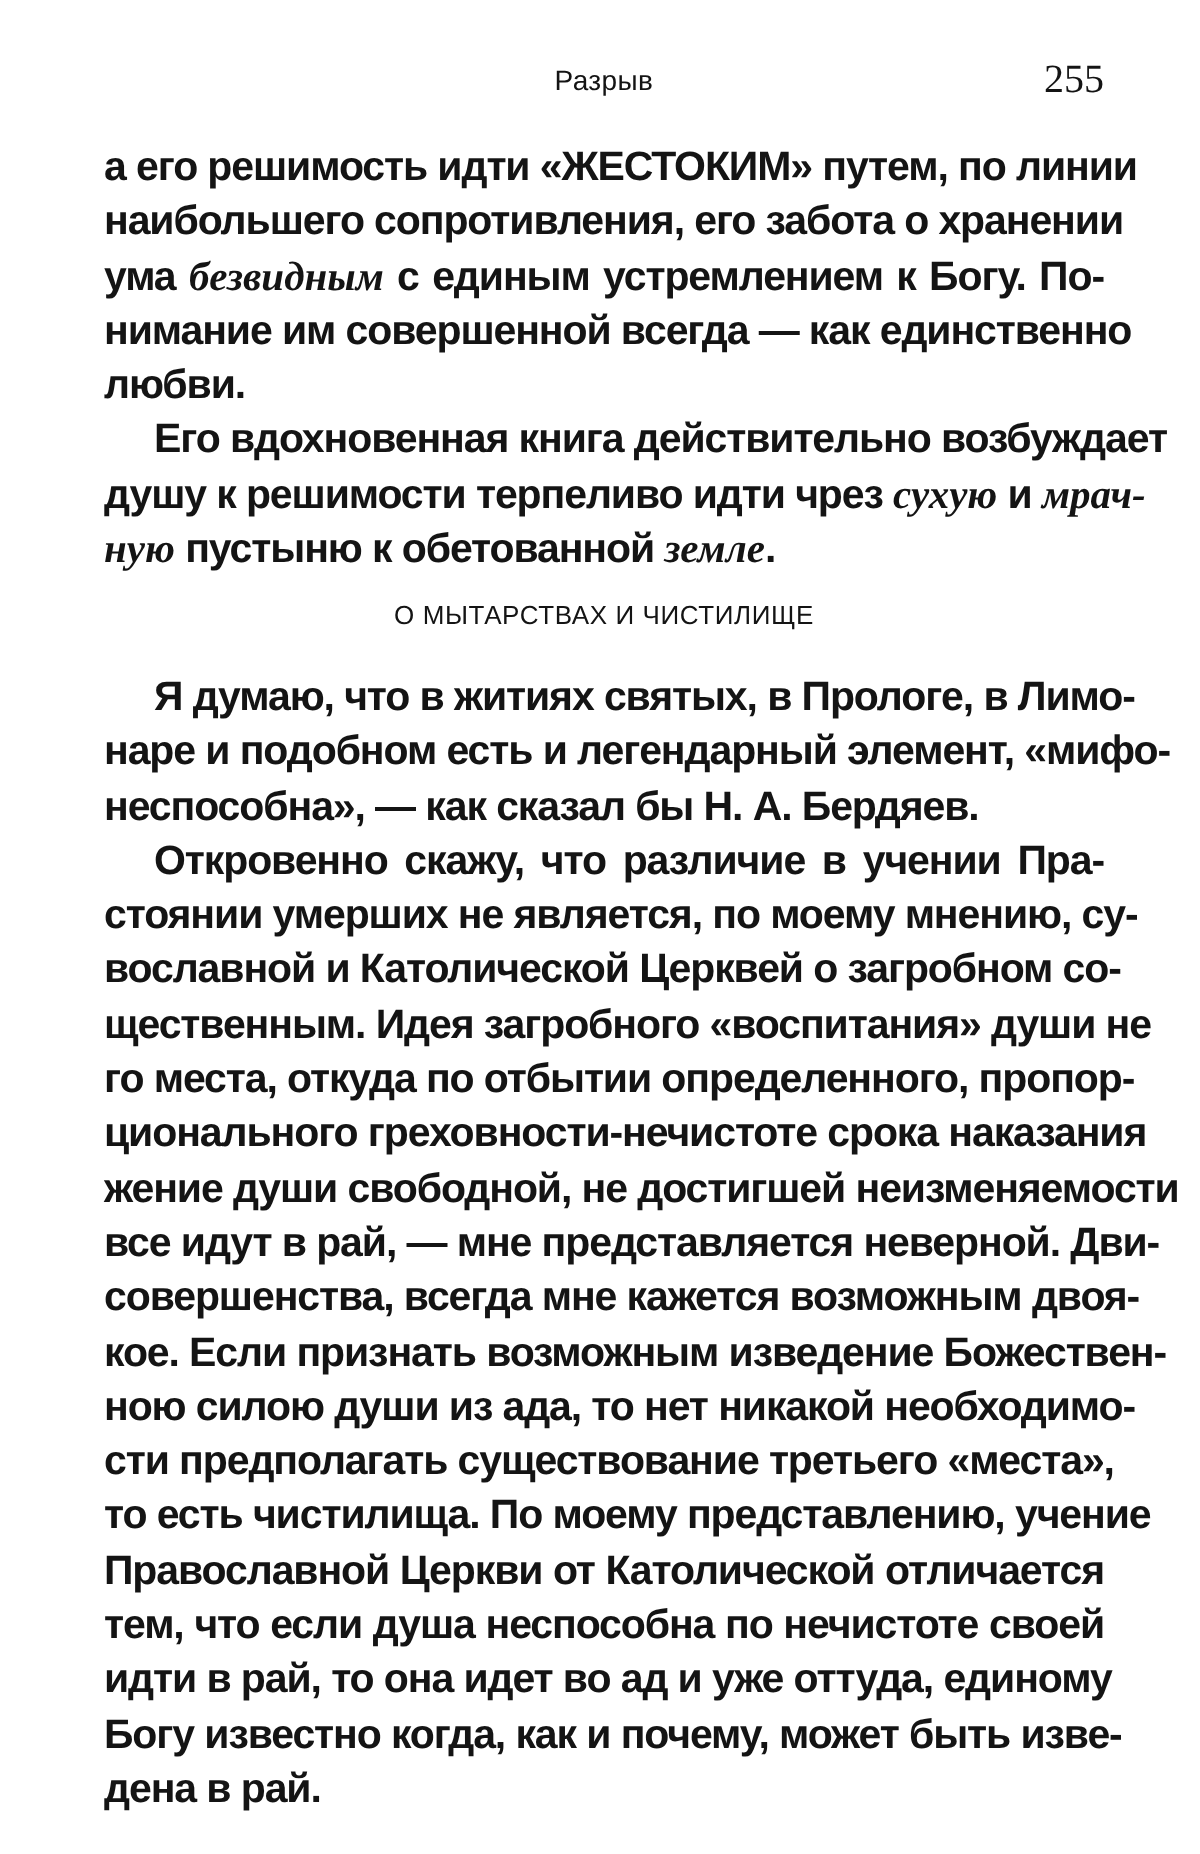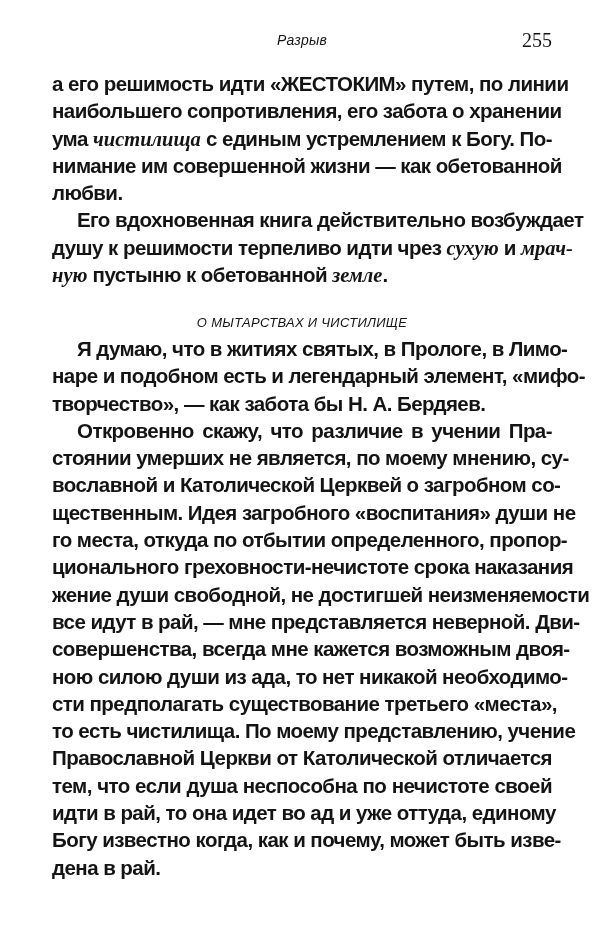--- a/index.html
+++ b/index.html
@@ -22,21 +22,20 @@
       width: 500px;
       height: 24px;
     }
     .running-title {
       position: absolute;
       left: 0;
       right: 0;
       top: 0;
       text-align: center;
       font-family: "Liberation Sans", "DejaVu Sans", sans-serif;
-      font-style: italic;
       font-size: 14px;
       line-height: 24px;
       letter-spacing: 0.2px;
     }
     .page-number {
       position: absolute;
       right: 0;
       top: 0;
       font-family: "Liberation Serif", serif;
       font-size: 20px;
@@ -70,65 +69,65 @@
     }
     .it {
       font-family: "Liberation Serif", serif;
       font-style: italic;
       letter-spacing: 0;
     }
     .block-a { top: 70px; }
     .block-b { top: 335px; }
     .section-heading {
       position: absolute;
-      top: 313px;
+      top: 298px;
       left: 52px;
       width: 500px;
       text-align: center;
       font-family: "Liberation Sans", "DejaVu Sans", sans-serif;
-      font-style: italic;
       font-size: 13px;
       letter-spacing: 0.3px;
       line-height: 20px;
     }
   </style>
 </head>
 <body>
 
 <div class="page-header">
   <div class="running-title">Разрыв</div>
   <div class="page-number">255</div>
 </div>
 
 <div class="body-text block-a">
   <span class="line justify">а его решимость идти «ЖЕСТОКИМ» путем, по линии</span>
   <span class="line justify">наибольшего сопротивления, его забота о хранении</span>
-  <span class="line justify"><span>ума </span><span class="it">чистилища</span><span> с единым устремлением к Богу. По-</span></span>
-  <span class="line justify">нимание им совершенной жизни — как обетованной</span>
+  <span class="line justify"><span>ума </span><span class="it">безвидным</span><span> с единым устремлением к Богу. По-</span></span>
+  <span class="line justify">нимание им совершенной всегда — как единственно</span>
   <span class="line last">любви.</span>
   <span class="line justify indent">Его вдохновенная книга действительно возбуждает</span>
   <span class="line justify"><span>душу к решимости терпеливо идти чрез </span><span class="it">сухую</span><span> и </span><span class="it">мрач-</span></span>
   <span class="line last"><span class="it">ную</span><span> пустыню к обетованной </span><span class="it">земле</span><span>.</span></span>
 </div>
 
 <div class="section-heading">О МЫТАРСТВАХ И ЧИСТИЛИЩЕ</div>
 
 <div class="body-text block-b">
   <span class="line justify indent">Я думаю, что в житиях святых, в Прологе, в Лимо-</span>
   <span class="line justify">наре и подобном есть и легендарный элемент, «мифо-</span>
-  <span class="line last">творчество», — как забота бы Н. А. Бердяев.</span>
+  <span class="line last">неспособна», — как сказал бы Н. А. Бердяев.</span>
   <span class="line justify indent">Откровенно скажу, что различие в учении Пра-</span>
   <span class="line justify">стоянии умерших не является, по моему мнению, су-</span>
   <span class="line justify">вославной и Католической Церквей о загробном со-</span>
   <span class="line justify">щественным. Идея загробного «воспитания» души не</span>
   <span class="line justify">го места, откуда по отбытии определенного, пропор-</span>
   <span class="line justify">ционального греховности-нечистоте срока наказания</span>
   <span class="line justify">жение души свободной, не достигшей неизменяемости</span>
   <span class="line justify">все идут в рай, — мне представляется неверной. Дви-</span>
   <span class="line justify">совершенства, всегда мне кажется возможным двоя-</span>
+  <span class="line justify">кое. Если признать возможным изведение Божествен-</span>
   <span class="line justify">ною силою души из ада, то нет никакой необходимо-</span>
   <span class="line justify">сти предполагать существование третьего «места»,</span>
   <span class="line justify">то есть чистилища. По моему представлению, учение</span>
   <span class="line justify">Православной Церкви от Католической отличается</span>
   <span class="line justify">тем, что если душа неспособна по нечистоте своей</span>
   <span class="line justify">идти в рай, то она идет во ад и уже оттуда, единому</span>
   <span class="line justify">Богу известно когда, как и почему, может быть изве-</span>
   <span class="line last">дена в рай.</span>
 </div>
 

